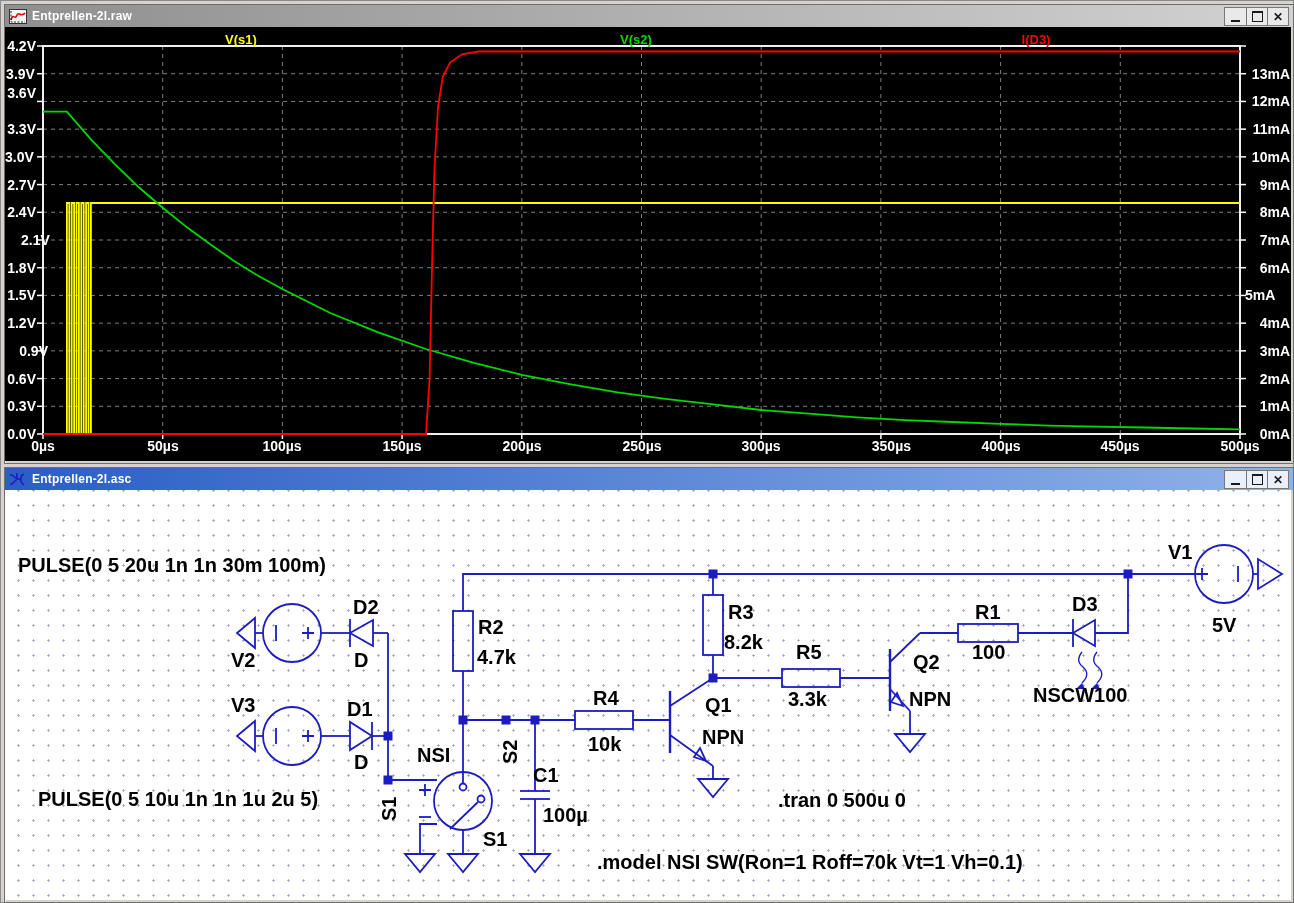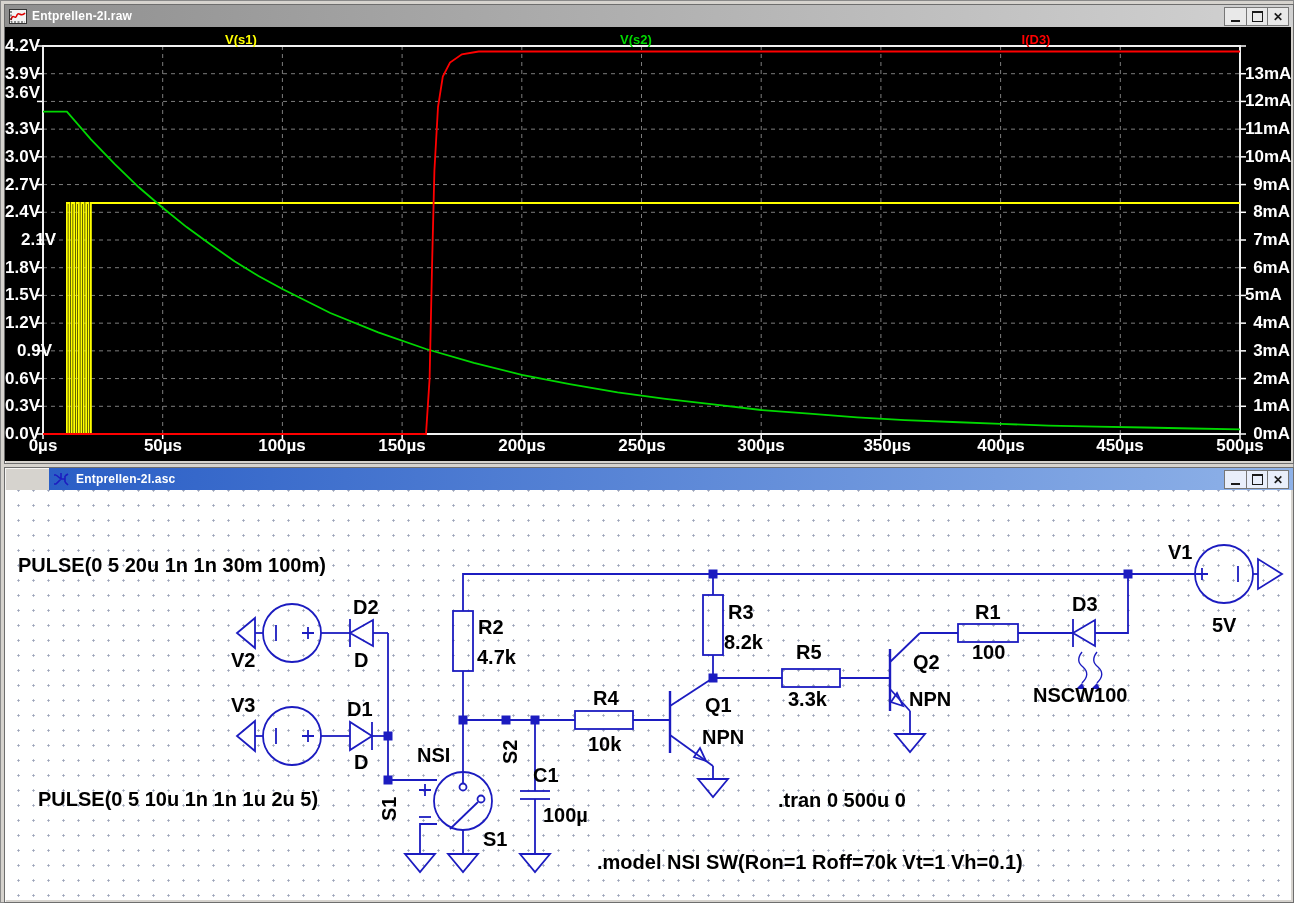--- a/index.html
+++ b/index.html
@@ -5,40 +5,40 @@
   html,body{margin:0;padding:0;}
   body{width:1294px;height:903px;overflow:hidden;
        font-family:"Liberation Sans",sans-serif;background:#d6d3ce;}
   #desktop{position:relative;width:1292px;height:901px;border:1px solid #8a8a8a;
            background:#d6d3ce;}
   .window{position:absolute;border:1px solid #6e6e6e;
           box-shadow:inset 1px 1px 0 rgba(255,255,255,.75);background:#d6d3ce;}
   .titlebar{position:relative;height:22px;display:flex;align-items:center;
             padding-left:4px;box-sizing:border-box;}
   .titlebar.inactive{background:linear-gradient(to right,#8f8f8f,#d2d2d2);}
-  .titlebar.active{background:linear-gradient(to right,#2a5ec6,#8fb2e8);margin-left:44px;}
+  .titlebar.active{background:linear-gradient(to right,#2a5ec6,#8fb2e8);}
   .title-text{color:#fff;font-size:12px;font-weight:700;margin-left:5px;
               letter-spacing:.2px;}
   .title-icon{width:18px;height:15px;display:inline-block;}
   .win-buttons{position:absolute;right:4px;top:2px;display:flex;height:17px;
                border:1px solid #777;}
   .winbtn{width:21px;height:17px;box-sizing:border-box;display:flex;
           align-items:center;justify-content:center;position:relative;}
   .winbtn + .winbtn{border-left:1px solid #777;}
   .tb-inactive .winbtn{background:#e9e9e9;}
   .tb-active .winbtn{background:#e9effb;}
   .glyph-min{width:9px;height:3px;border-bottom:2px solid #1a1a1a;
              align-self:flex-end;margin-bottom:3px;}
   .glyph-max{width:9px;height:8px;border:1px solid #1a1a1a;border-top-width:2px;}
   .glyph-close{font-size:12px;font-weight:700;color:#1a1a1a;line-height:1;}
   
   #plot-pane{position:absolute;left:0;top:22px;width:1286px;height:434px;
              background:#000;overflow:hidden;}
   #plot-svg{position:absolute;left:0;top:0;}
-  .ticklab{position:absolute;color:#fff;font-size:17px;font-weight:700;
+  .ticklab{position:absolute;color:#fff;font-size:14px;font-weight:700;
            line-height:16px;white-space:nowrap;}
   .tracelab{position:absolute;top:5px;font-size:13px;font-weight:700;
             width:90px;text-align:center;}
   
   #sch-canvas{position:absolute;left:0;top:22px;width:1286px;height:410px;
               background:#fff;overflow:hidden;
               background-image:radial-gradient(circle,#9aa2b8 0.9px,transparent 1.3px);
               background-size:15px 15px;background-position:6px 8px;}
   #sch-svg{position:absolute;left:0;top:0;}
   #sch-svg .w{stroke:#1c1cc0;stroke-width:1.8;fill:none;}

